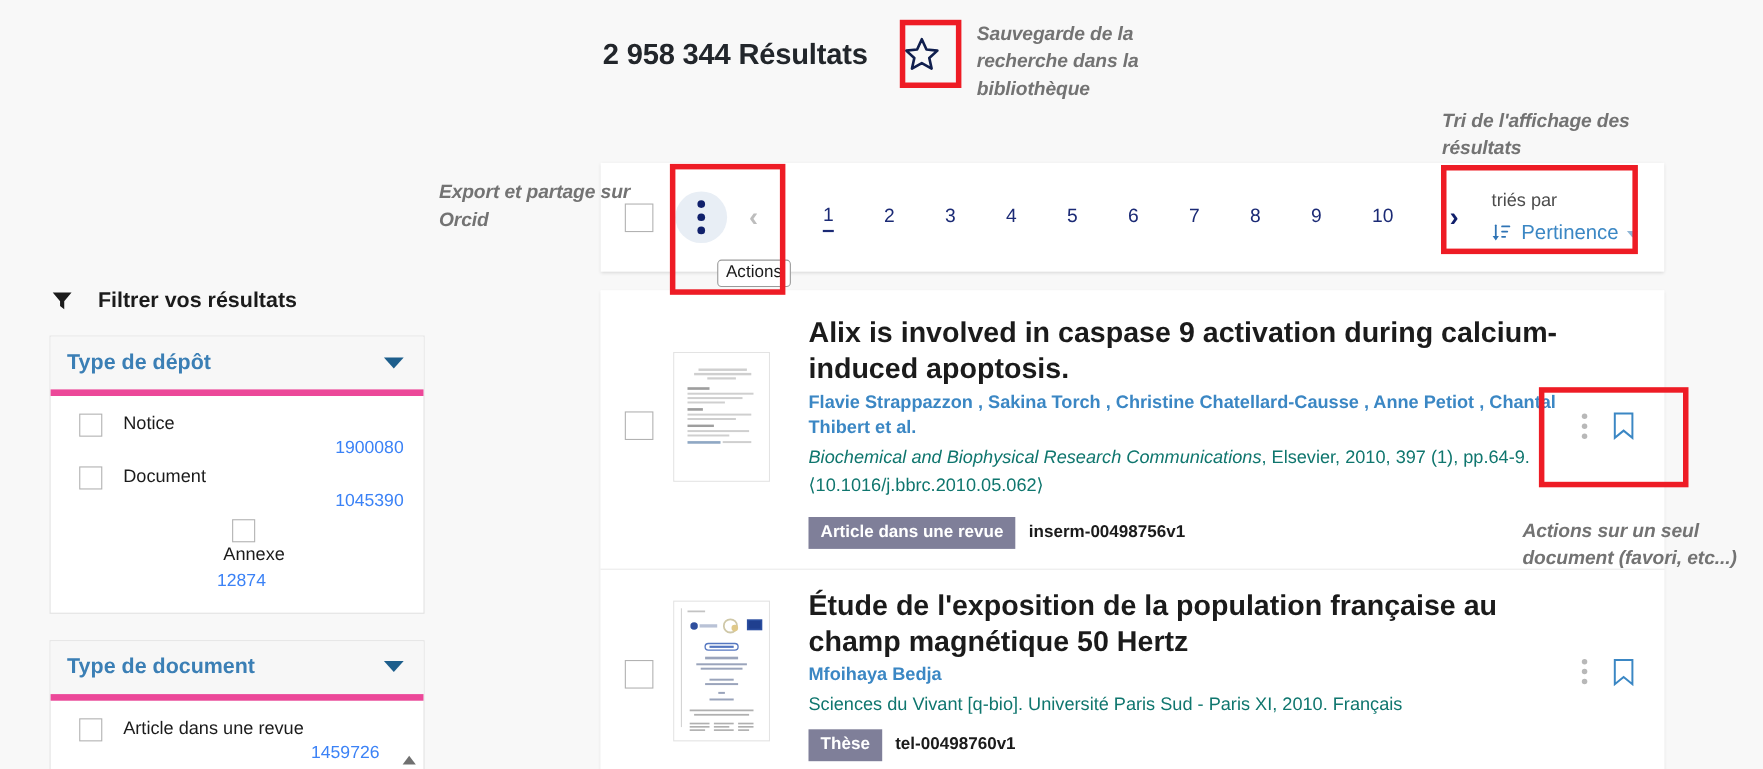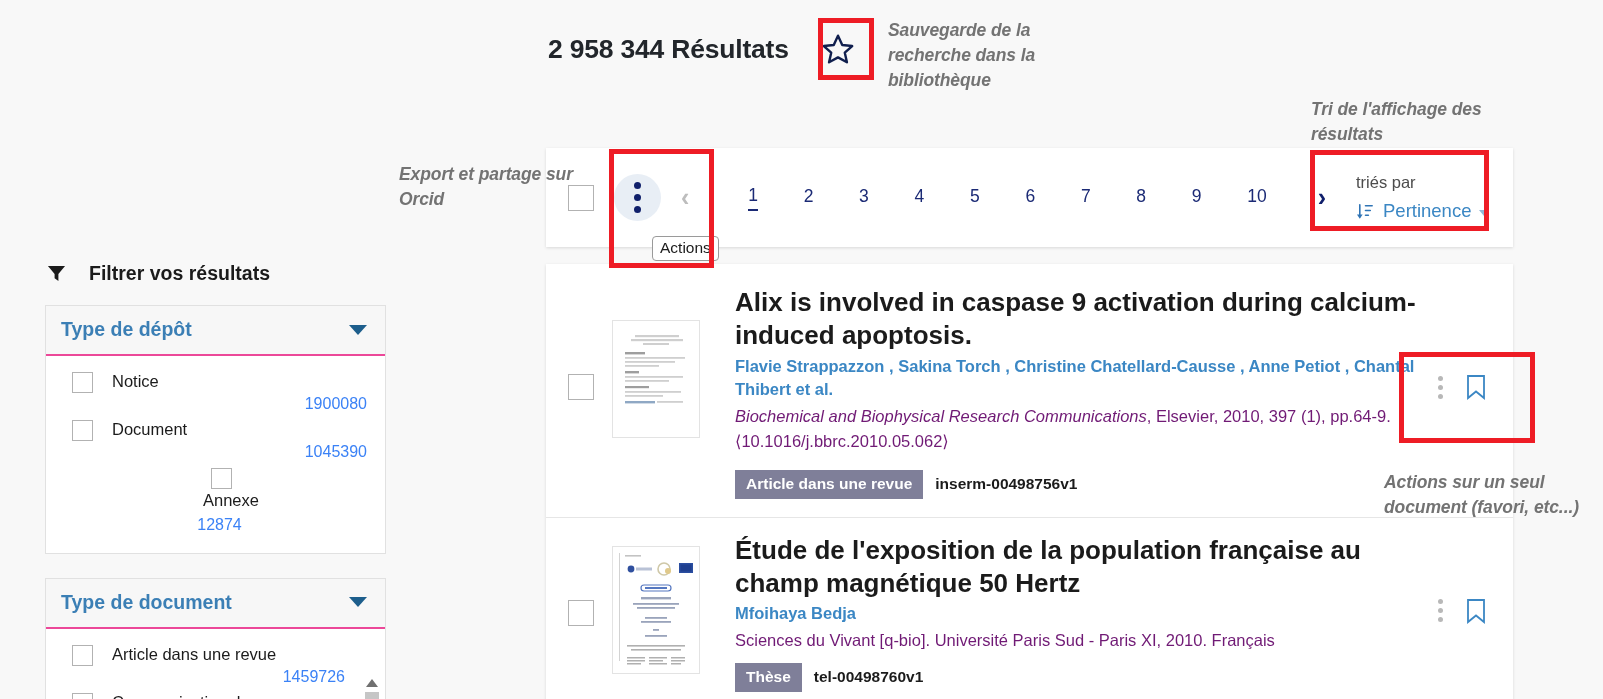--- a/index.html
+++ b/index.html
@@ -49,21 +49,21 @@
   }
   .facet-card {
     background: #fff;
     border: 1px solid #e1e1e1;
     margin-bottom: 24px;
     position: relative;
   }
   .facet-head {
     display: flex; align-items: center; justify-content: space-between;
     background: #f7f7f7;
-    border-bottom: 2px solid #ec4899;
+    border-bottom: 6px solid #ec4899;
     padding: 12px 18px 13px 15px;
   }
   .facet-title { font-size: 19.5px; font-weight: bold; color: #3b7fb5; }
   .facet-caret { width: 0; height: 0; border-left: 9px solid transparent;
     border-right: 9px solid transparent; border-top: 10px solid #1d5e8c; }
   .facet-body { padding: 14px 14px 14px 26px; position: relative; }
   .facet-row {
     display: flex; flex-wrap: wrap; align-items: flex-start;
     margin-bottom: 2px;
   }
@@ -169,21 +169,21 @@
   .res-body { flex: 1 1 auto; padding-left: 35px; padding-right: 18px; min-width: 0; }
   .res-title {
     font-size: 26px; font-weight: bold; color: #1b1b1b;
     line-height: 1.28; margin-bottom: 2px; cursor: pointer;
   }
   .res-authors {
     font-size: 16.5px; font-weight: bold; color: #3b87c4;
     line-height: 1.45; margin-bottom: 2px; cursor: pointer;
   }
   .res-source {
-    font-size: 16.5px; color: #701a75; line-height: 1.47;
+    font-size: 16.5px; color: #0f766e; line-height: 1.47;
   }
   .res-source .ital { font-style: italic; }
   .res-meta { margin-top: 17px; display: flex; align-items: center; gap: 12px; }
   .res-badge {
     background: #7f7f99; color: #fff; font-size: 15.5px; font-weight: bold;
     padding: 5px 11px 6px;
   }
   .res-id { font-size: 15.5px; font-weight: bold; color: #1b1b1b; }
 
   .res-actions {

